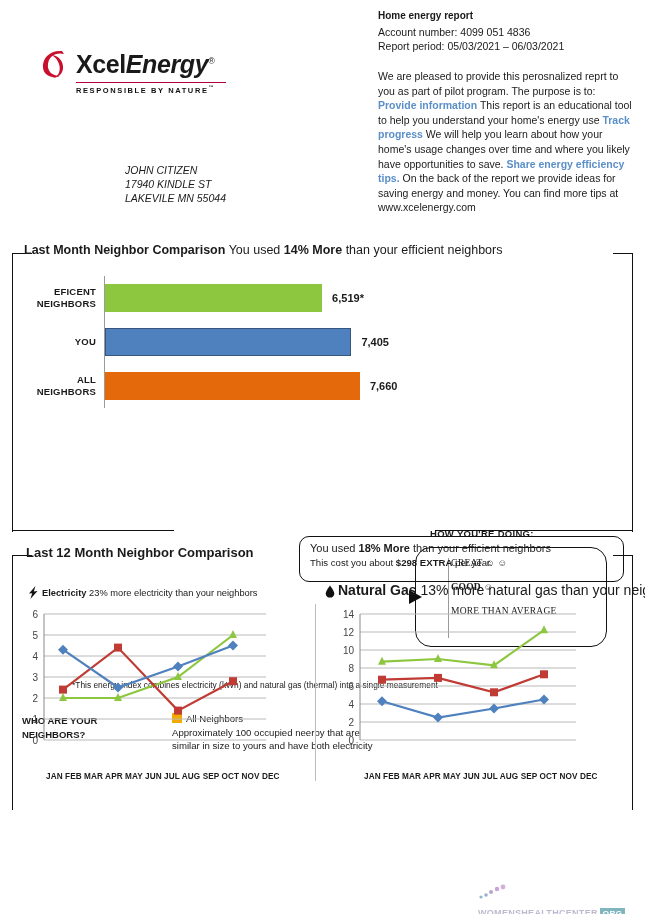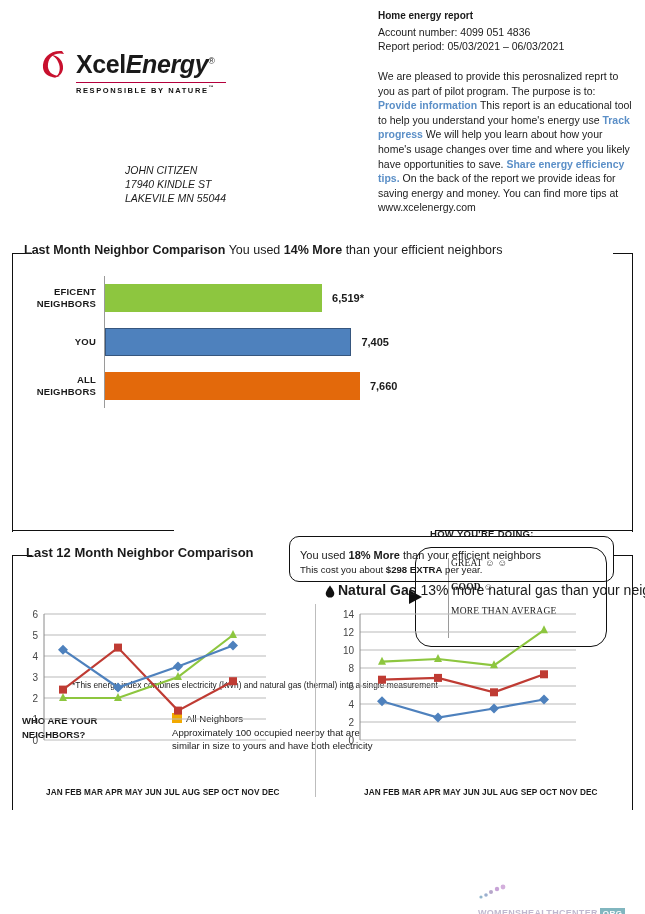--- a/index.html
+++ b/index.html
@@ -90,36 +90,36 @@
   .lg-col.c1 { left:172px; top:2px; width:250px; }
   .lg-col.c2 { left:472px; top:2px; width:165px; }
   .sw { display:inline-block; width:10px; height:10px; vertical-align:-1px; margin-right:4px; }
   .sw.amber { background:#f2a900; }
   .sw.green { background:#8dc63f; }
 
   
   .sec2 { position:relative; height:268px; margin-top:10px; }
   .sec2-title { position:absolute; left:26px; top:3px; font-size:13px; font-weight:bold; }
   .callout {
-    position:absolute; left:289px; top:-6px; width:325px; height:46px;
-    border:1.3px solid #111; border-radius:10px; padding:12px 10px;
+    position:absolute; left:299px; top:-6px; width:325px; height:46px;
+    border:1.3px solid #111; border-radius:10px; padding:5px 10px;
   }
   .callout .l1 { font-size:11px; }
   .callout .l2 { font-size:9.6px; margin-top:3px; }
   .sub-e { position:absolute; left:28px; top:44px; font-size:9.3px; white-space:nowrap; }
   .sub-g { position:absolute; left:325px; top:40px; font-size:14px; white-space:nowrap; }
   .ic-bolt { display:inline-block; vertical-align:-3px; margin-right:3px; }
   .ic-drop { display:inline-block; vertical-align:-3px; margin-right:3px; }
 
   .chart-box { position:absolute; top:62px; }
   .chart-box.left  { left:18px;  width:272px; }
   .chart-box.right { left:315px; width:272px; border-left:1.2px solid #bdbdbd; padding-left:14px; }
   .lc-wrap { position:relative; }
   .months {
-    margin-top:20px; padding-left:28px; font-size:8.2px;
+    margin-top:4px; padding-left:28px; font-size:8.2px;
     font-weight:bold; letter-spacing:.1px; white-space:nowrap;
   }
   .months.r { padding-left:34px; }
 
   
   .watermark { position:absolute; left:478px; top:884px; opacity:.55; }
   .wm-text { font-size:9px; letter-spacing:.3px; color:#8b7fa8; font-weight:bold; }
   .wm-org {
     background:#1b7b8c; color:#fff; font-size:8px; font-weight:bold;
     padding:1px 3px; margin-left:2px; letter-spacing:.5px;
@@ -238,20 +238,27 @@
   <div class="sec-side-l"></div>
   <div class="sec-side-r"></div>
 
   <div class="sec2-title">Last 12 Month Neighbor Comparison</div>
 
   <div class="callout">
     <div class="l1"><span>You used </span><b>18% More</b><span> than your efficient neighbors</span></div>
     <div class="l2"><span>This cost you about  </span><b>$298 EXTRA</b><span> per year.</span></div>
   </div>
 
+  <div class="sub-e">
+    <span class="ic-bolt">
+      <svg width="11" height="13" viewBox="0 0 11 13">
+          <path d="M7.5,0 L1,7.5 L4.2,7.2 L2.4,13 L9.5,5 L5.8,5.4 Z" fill="#111"></path>
+        </svg>
+    </span><b>Electricity</b><span> 23% more electricity than your neighbors</span>
+  </div>
 
   <div class="sub-g">
     <span class="ic-drop">
       <svg width="10" height="13" viewBox="0 0 10 13">
           <path d="M5,0.5 C5,0.5 9.3,6 9.3,8.7 C9.3,11.1 7.4,12.6 5,12.6 C2.6,12.6 0.7,11.1 0.7,8.7 C0.7,6 5,0.5 5,0.5 Z" fill="#111"></path>
         </svg>
     </span><b>Natural Gas</b><span> 13% more natural gas than your neighbors</span>
   </div>
 
   <div class="chart-box left">

